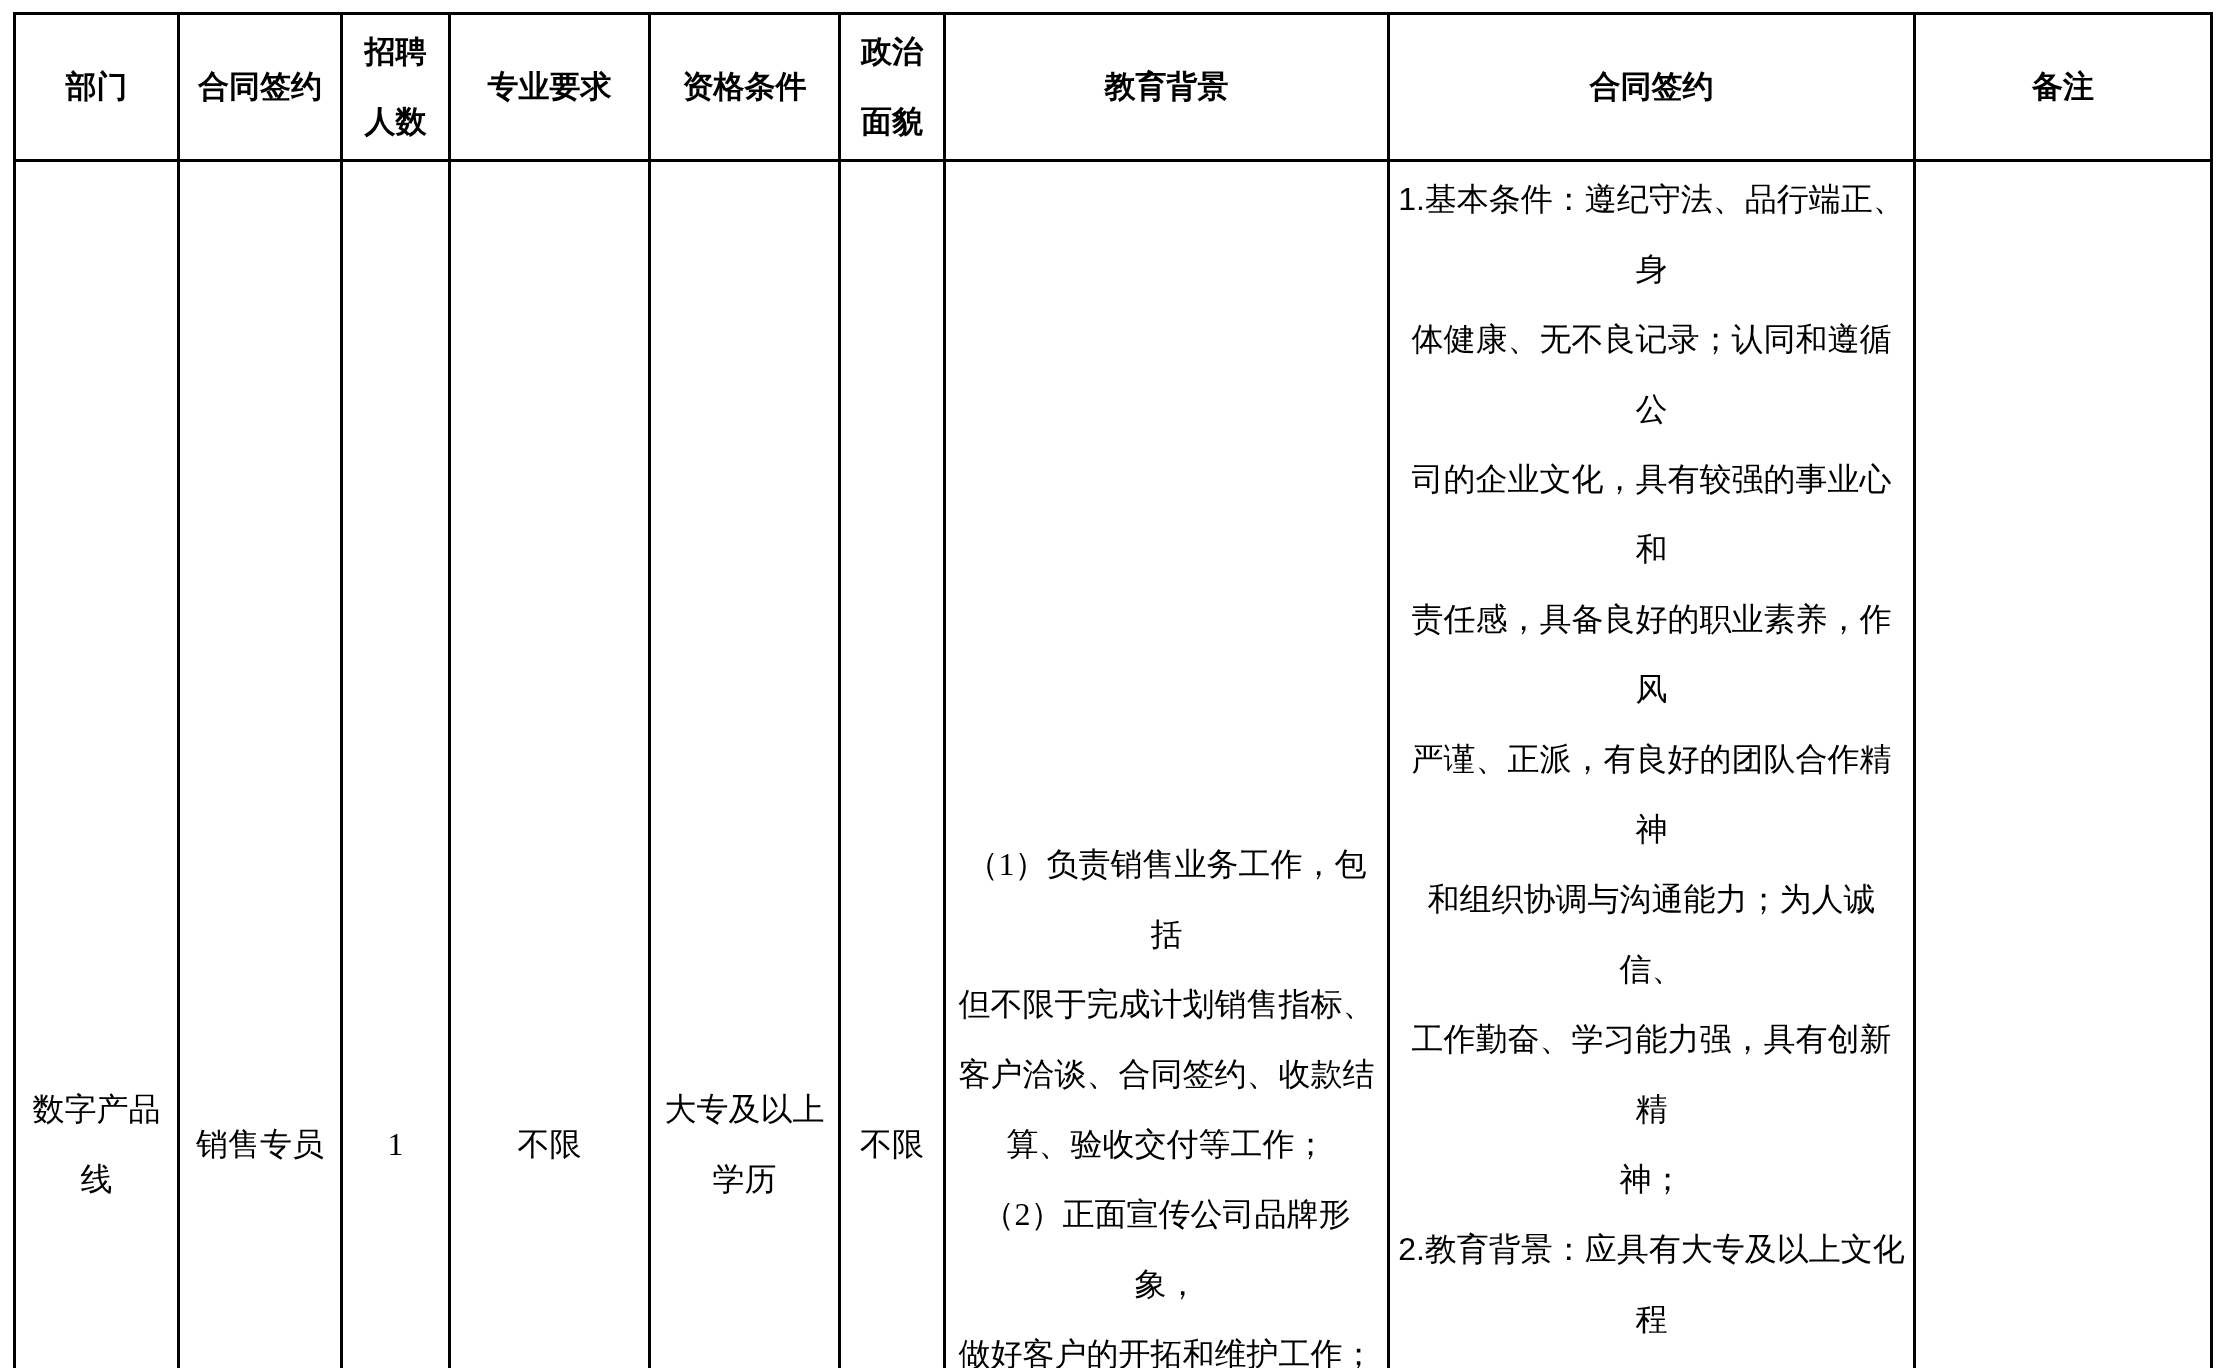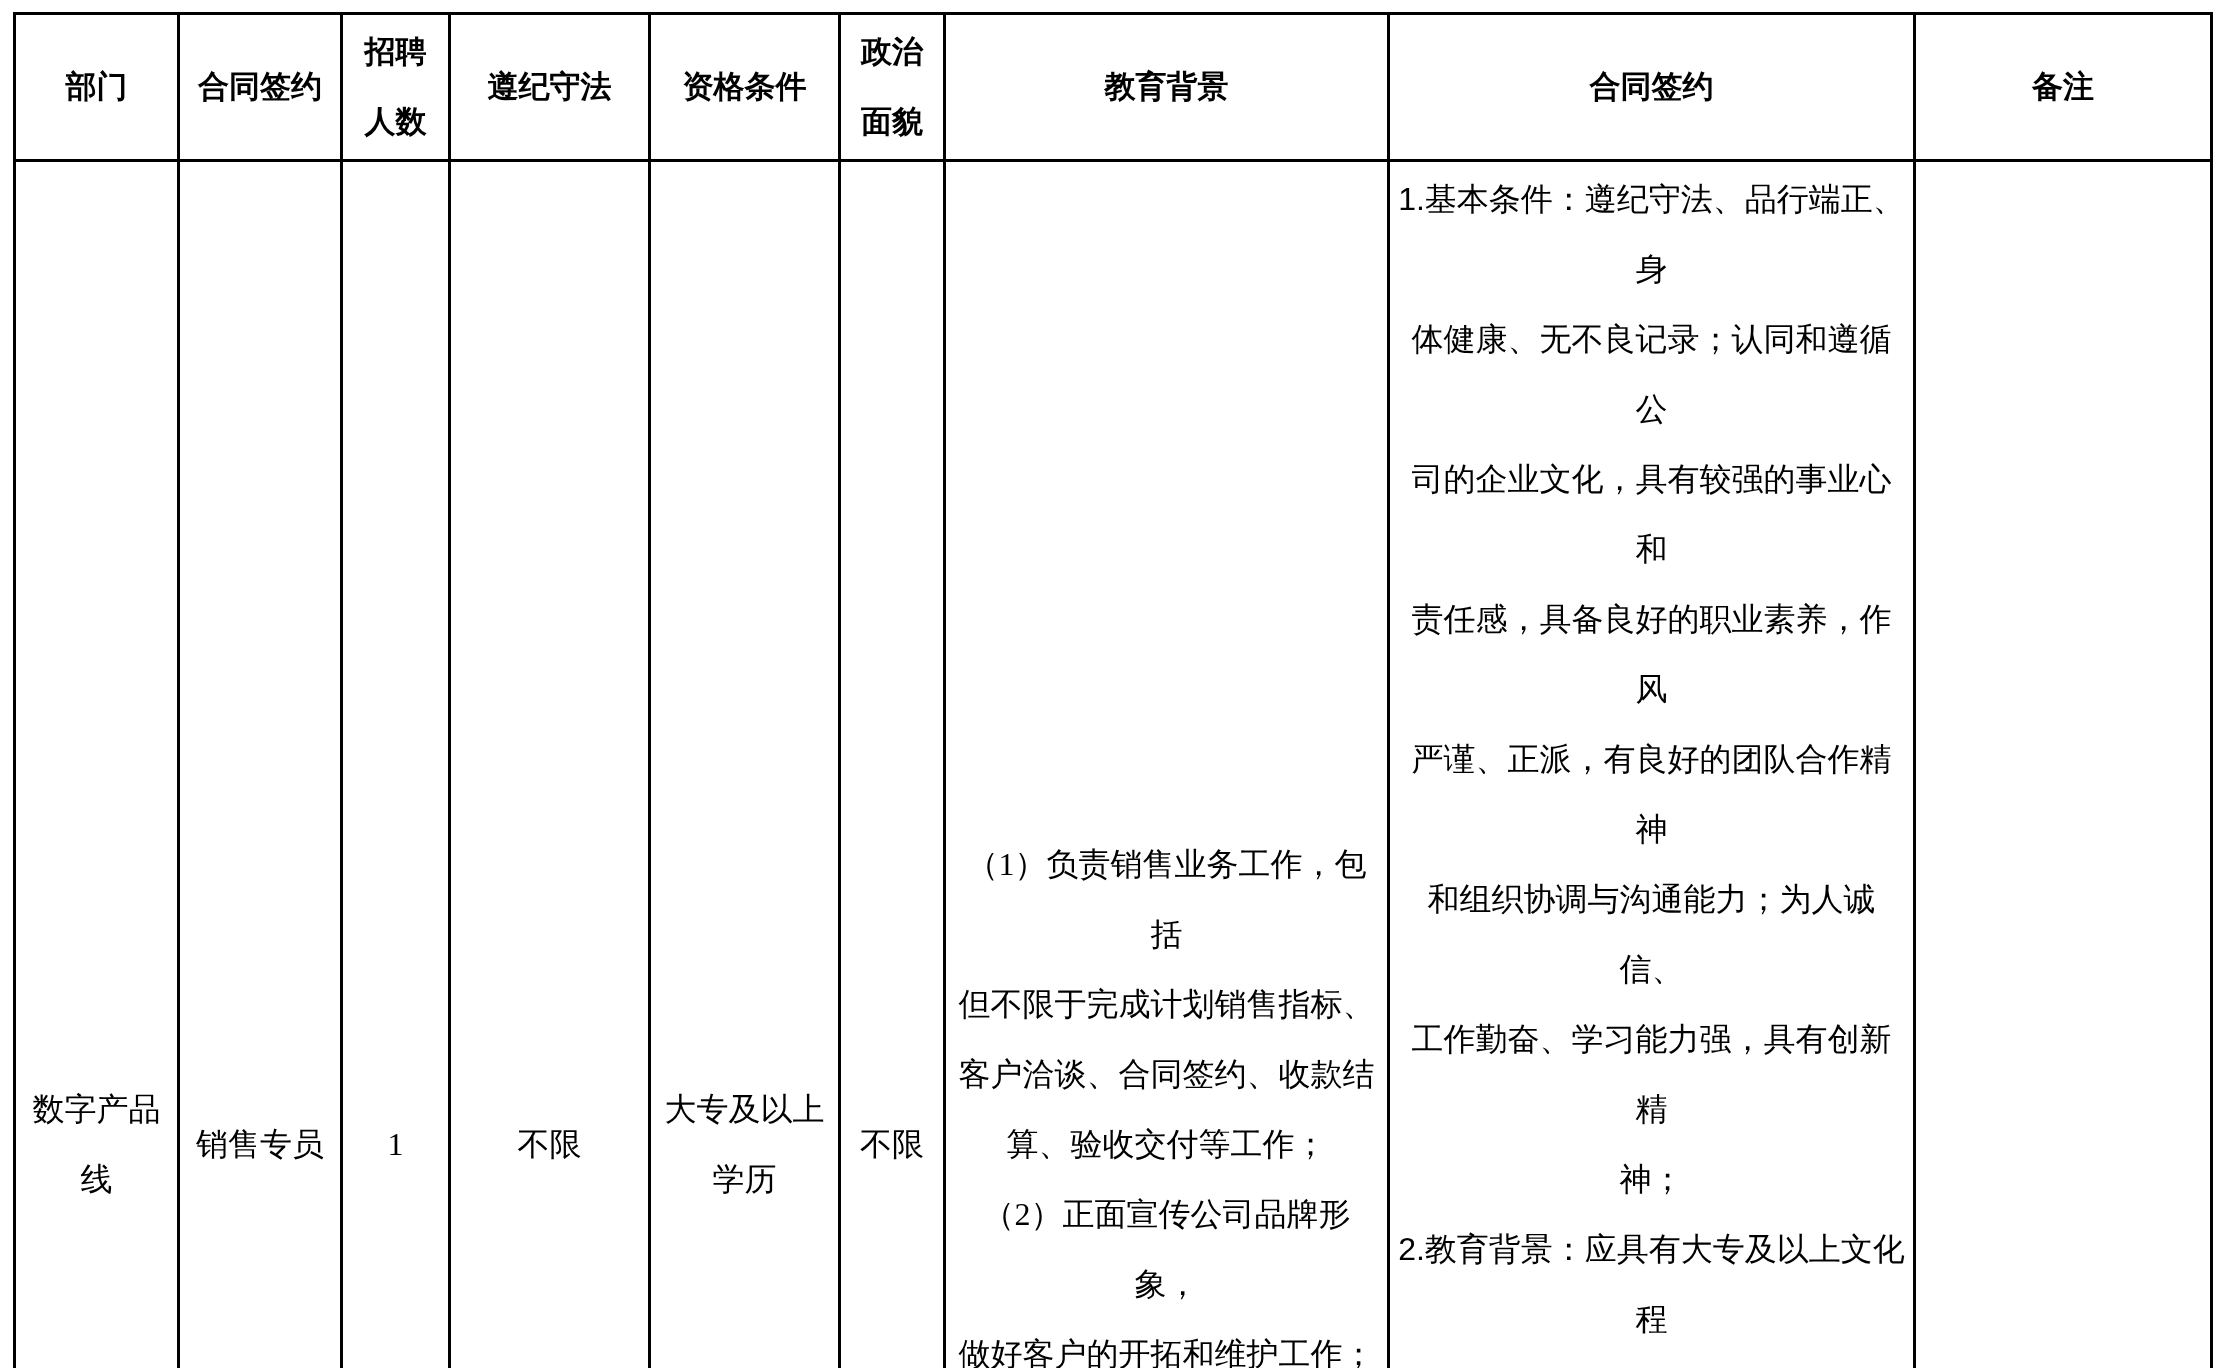--- a/index.html
+++ b/index.html
@@ -74,21 +74,21 @@
       <col style="width:444px">
       <col style="width:526px">
       <col style="width:297px">
     </colgroup>
     <tbody>
         <tr style="height:143px">
       <th>部门</th>
       <th>合同签约</th>
       <th>招聘
 人数</th>
-      <th>遵纪守法</th>
+      <th>专业要求</th>
       <th>资格条件</th>
       <th>政治
 面貌</th>
       <th>教育背景</th>
       <th>合同签约</th>
       <th>备注</th>
     </tr>
     <tr style="height:1200px">
       <td>数字产品
 线</td>

